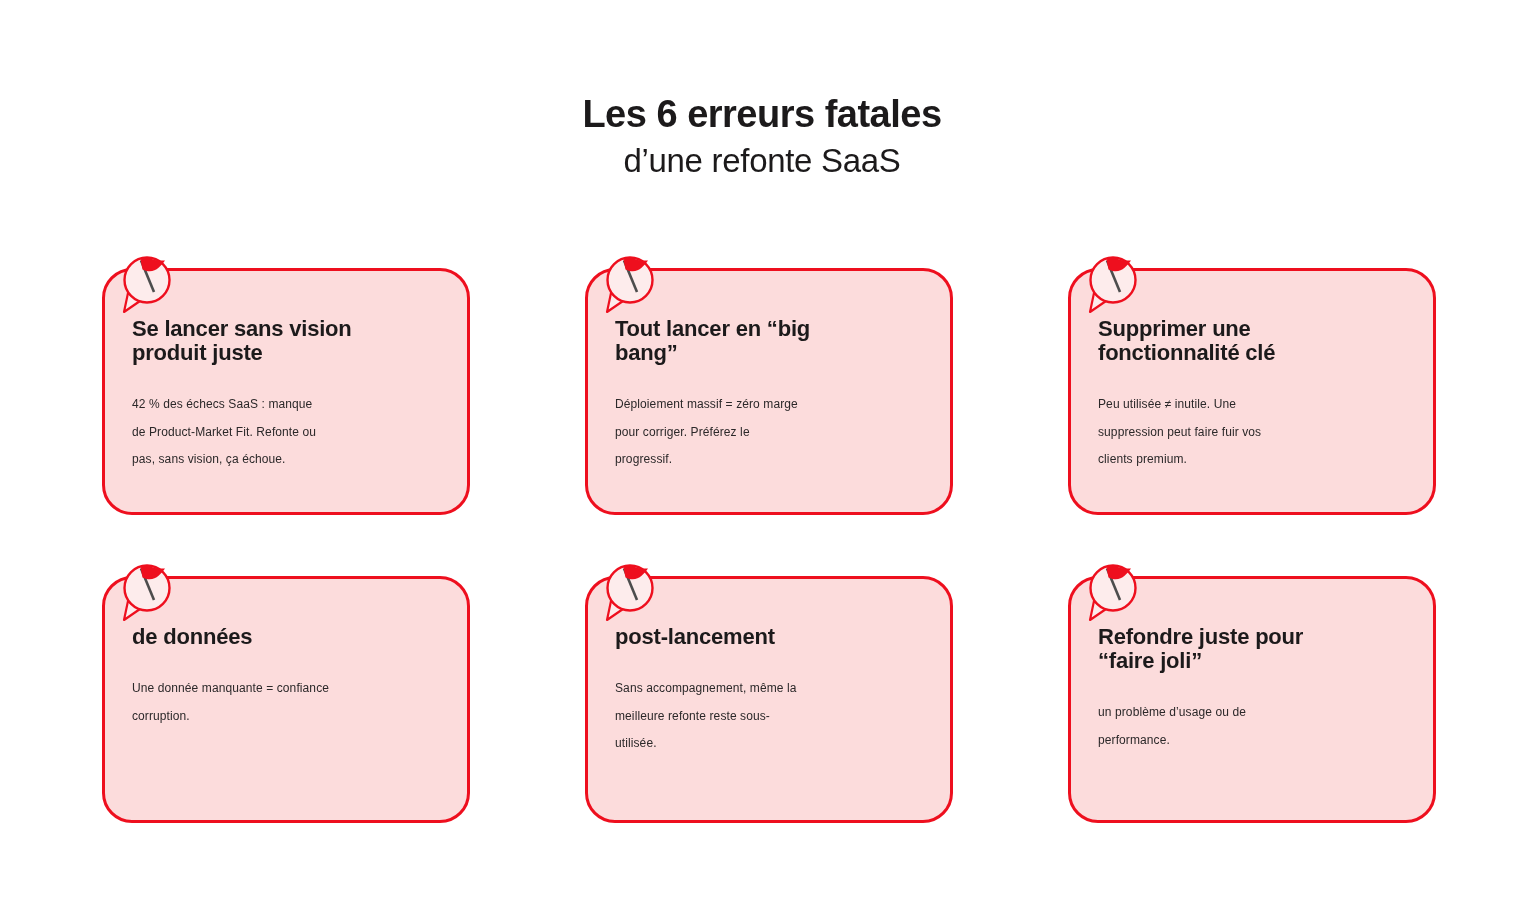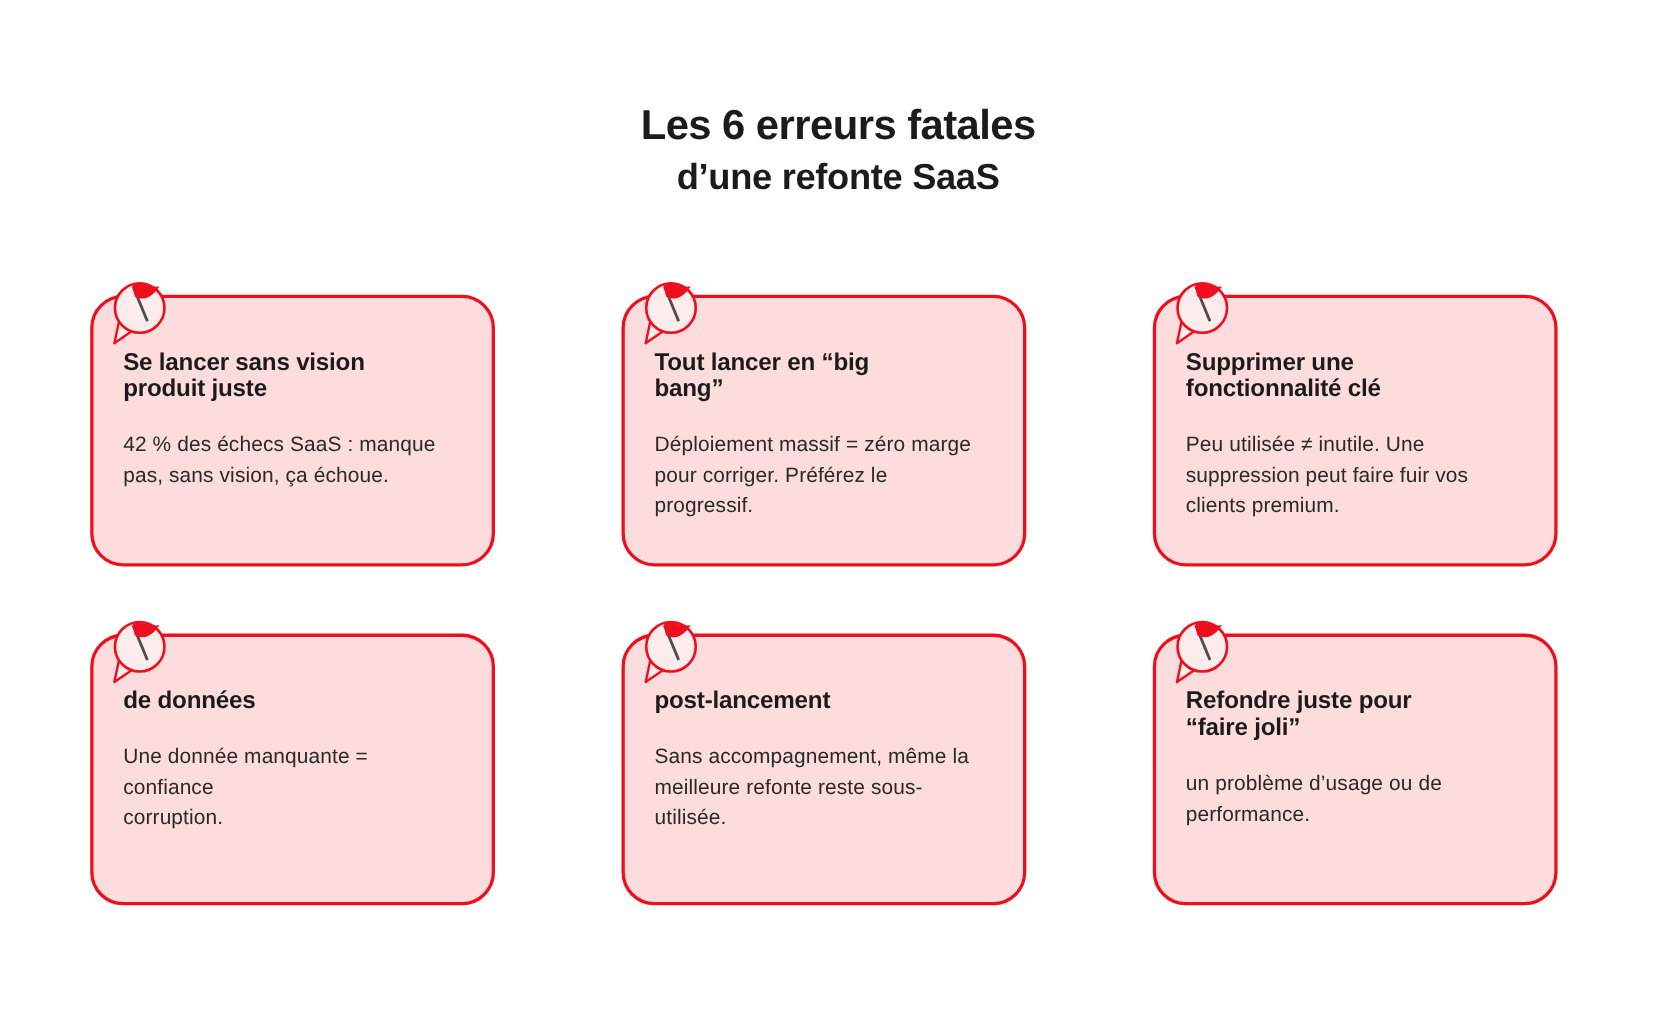--- a/index.html
+++ b/index.html
@@ -14,23 +14,23 @@
   html,body{background:#ffffff;}
   .page{
     position:relative;
     width:1524px;height:918px;
     background:#ffffff;
     overflow:hidden;
     font-family:"Liberation Sans", sans-serif;
   }
   .header{position:absolute;top:90px;left:0;width:100%;text-align:center;color:var(--text-heading);}
   .main-title{font-size:38px;line-height:48px;font-weight:800;letter-spacing:-0.5px;}
-  .subtitle{font-size:33px;line-height:46px;font-weight:700;letter-spacing:-0.3px;}
+  .subtitle{font-size:33px;line-height:46px;font-weight:400;letter-spacing:-0.3px;}
   .grid{
-    position:absolute;left:82px;top:268px;
+    position:absolute;left:102px;top:268px;
     display:grid;
     grid-template-columns:repeat(3,368px);
     grid-auto-rows:247px;
     column-gap:115px;row-gap:61px;
   }
   .card{
     position:relative;
     background:var(--card-bg);
     border:3px solid var(--accent-red);
     border-radius:30px;
@@ -42,21 +42,21 @@
     width:60px;height:68px;
     pointer-events:none;
   }
   .card-title{
     font-size:22px;line-height:24px;font-weight:800;
     letter-spacing:-0.2px;
     color:var(--text-heading);
   }
   .card-body{
     margin-top:26px;
-    font-size:19px;line-height:27.5px;font-weight:400;
+    font-size:12px;line-height:27.5px;font-weight:400;
     letter-spacing:0.1px;
     color:var(--text-body);
   }
   .line{display:block;}
 </style>
 </head>
 <body>
 
 <div class="page">
 
@@ -73,20 +73,21 @@
         <circle cx="30" cy="32" r="22.5" style="fill:var(--bubble-bg);stroke:var(--accent-red);stroke-width:2.4"></circle>
         <line x1="24" y1="12.5" x2="37" y2="44" style="stroke:var(--flag-pole);stroke-width:2.6"></line>
         <path d="M23.5,12 C29,5.5 33,13.5 48,12.5 C43,19 37,27 25.5,21.5 Z" style="fill:var(--accent-red)"></path>
       </svg>
       <h2 class="card-title">
           <span class="line">Se lancer sans vision</span>
           <span class="line">produit juste</span>
         </h2>
       <p class="card-body">
           <span class="line">42 % des échecs SaaS : manque</span>
+          <span class="line">de Product-Market Fit. Refonte ou</span>
           <span class="line">pas, sans vision, ça échoue.</span>
         </p>
     </section>
 
     <section class="card">
       <svg class="bubble" viewBox="0 0 60 68" aria-hidden="true">
         <path d="M11,45 L7,64 L23,53 Z" style="fill:var(--bubble-bg);stroke:var(--accent-red);stroke-width:2.2;stroke-linejoin:round"></path>
         <circle cx="30" cy="32" r="22.5" style="fill:var(--bubble-bg);stroke:var(--accent-red);stroke-width:2.4"></circle>
         <line x1="24" y1="12.5" x2="37" y2="44" style="stroke:var(--flag-pole);stroke-width:2.6"></line>
         <path d="M23.5,12 C29,5.5 33,13.5 48,12.5 C43,19 37,27 25.5,21.5 Z" style="fill:var(--accent-red)"></path>

